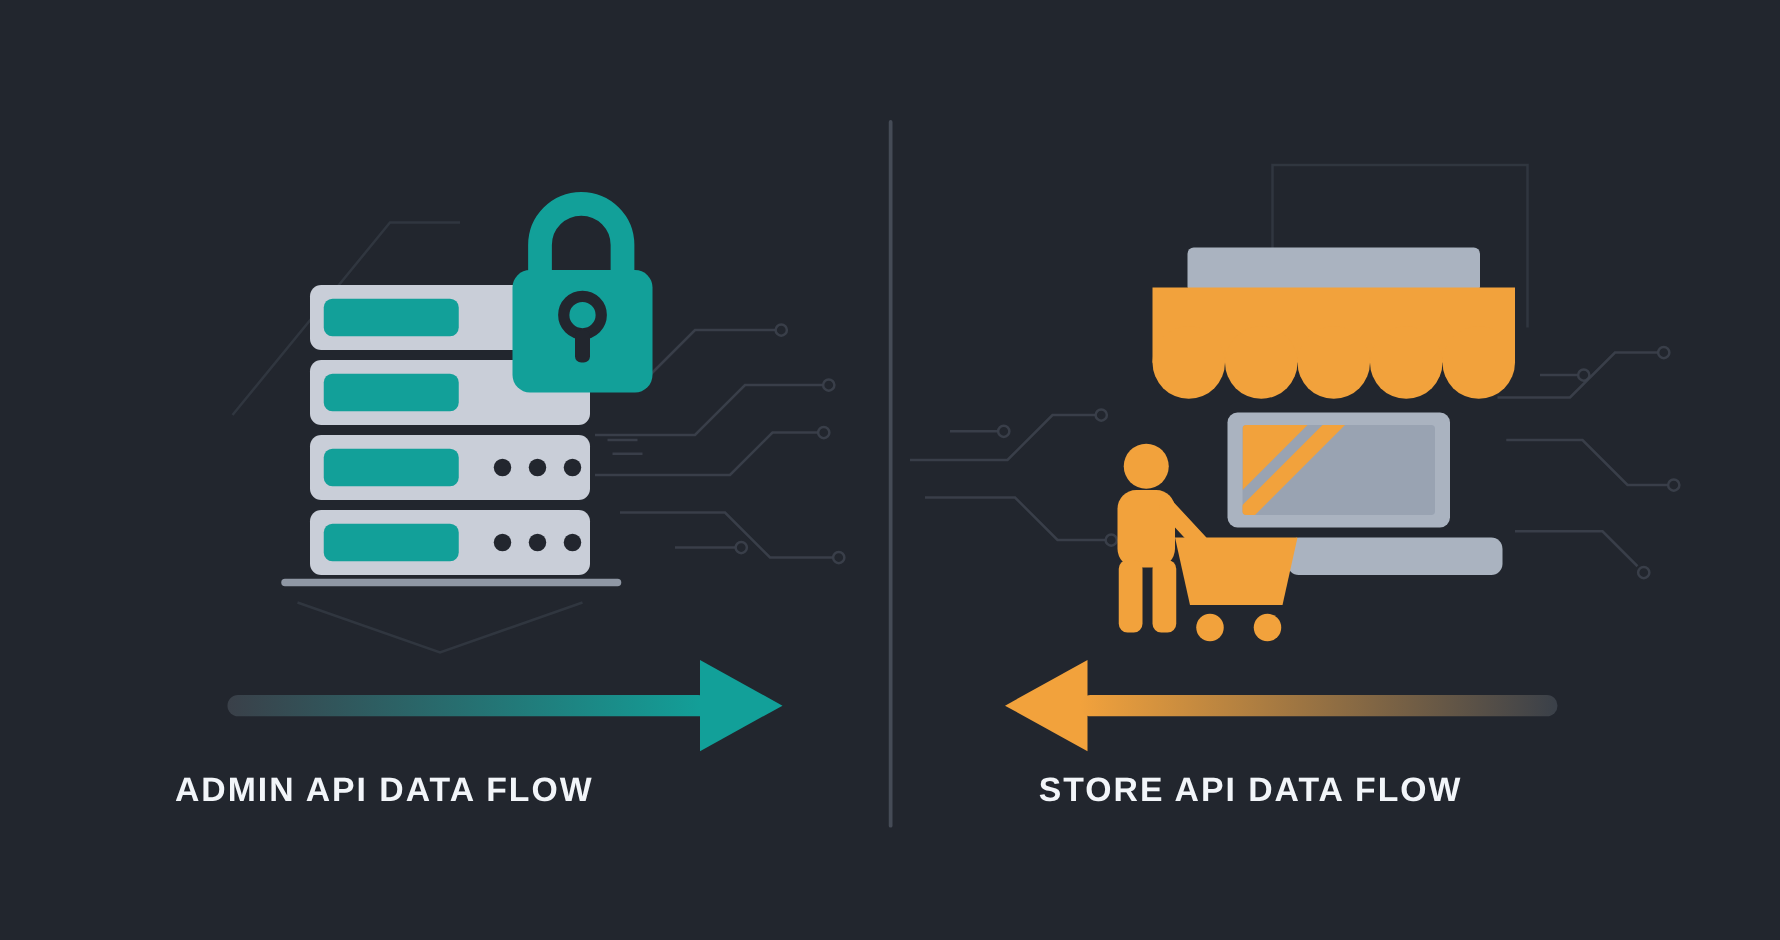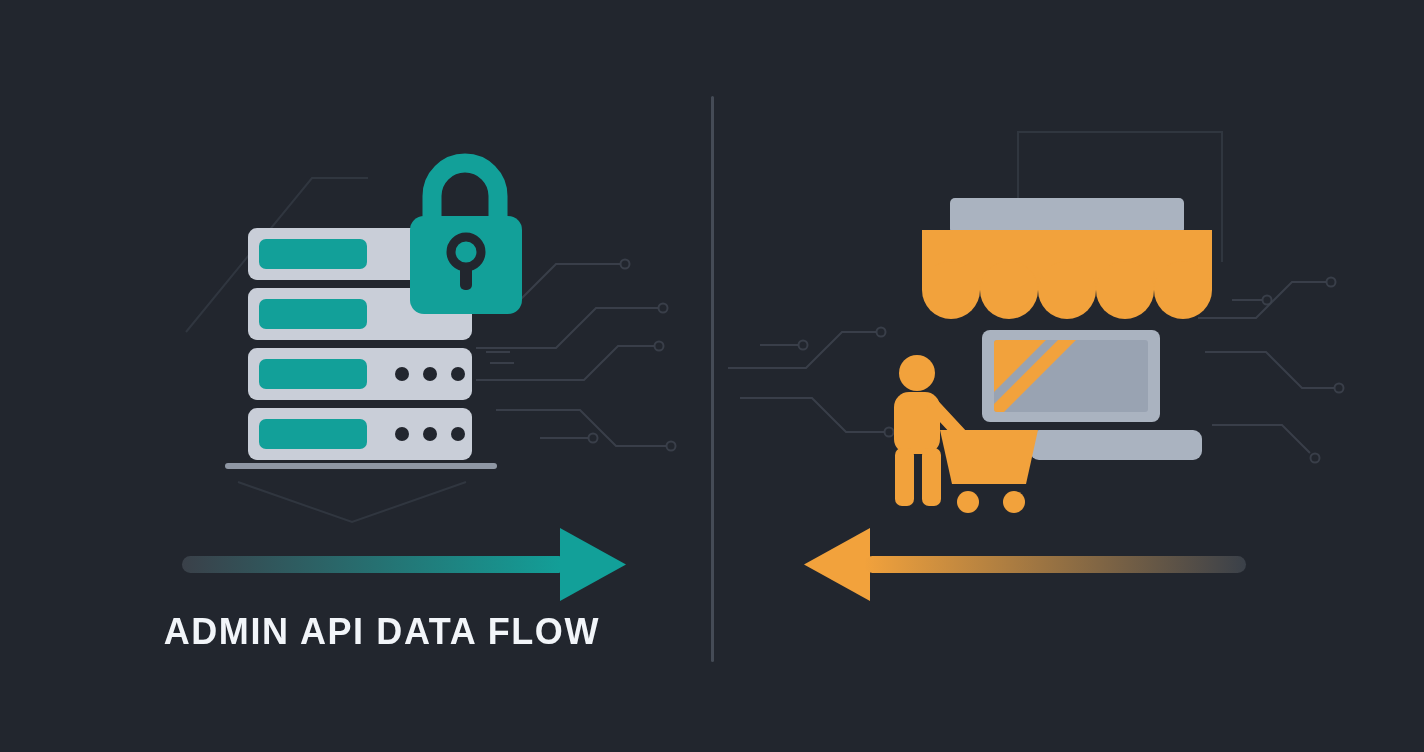--- a/index.html
+++ b/index.html
@@ -19,22 +19,22 @@
   *{margin:0;padding:0;box-sizing:border-box;}
   body{
     width:1424px;height:752px;overflow:hidden;
     background:var(--background);
     font-family:"Liberation Sans", sans-serif;
   }
   .canvas{position:relative;width:1424px;height:752px;background:var(--background);}
   .scene{position:absolute;left:0;top:0;width:1424px;height:752px;display:block;}
   .label{
     position:absolute;top:612px;height:40px;line-height:40px;
-    color:var(--text);font-size:36px;font-weight:700;letter-spacing:1.6px;
-    text-align:right;white-space:nowrap;
+    color:var(--text);font-size:27px;font-weight:700;letter-spacing:1.6px;
+    text-align:left;white-space:nowrap;
   }
   .label-left{left:140px;width:460px;}
   .label-right{left:831px;width:460px;}
   
   .f-teal{fill:var(--teal);}
   .f-orange{fill:var(--orange);}
   .f-servergray{fill:var(--server-gray);}
   .f-storegray{fill:var(--store-gray);}
   .f-screengray{fill:var(--screen-gray);}
   .f-baseline{fill:var(--base-line);}
@@ -177,14 +177,15 @@
       <polygon class="f-teal" points="560,528 626,564.5 560,601"></polygon>
     </g>
 
     <g>
       <polygon class="f-orange" points="870,528 804,564.5 870,601"></polygon>
       <rect x="864" y="556" width="382" height="17" rx="8.5" fill="url(#grad-store)"></rect>
     </g>
   </svg>
 
   <div class="label label-left">ADMIN API DATA FLOW</div>
+  <div class="label label-right">STORE API DATA FLOW</div>
 
 </div>
 
 </body></html>

